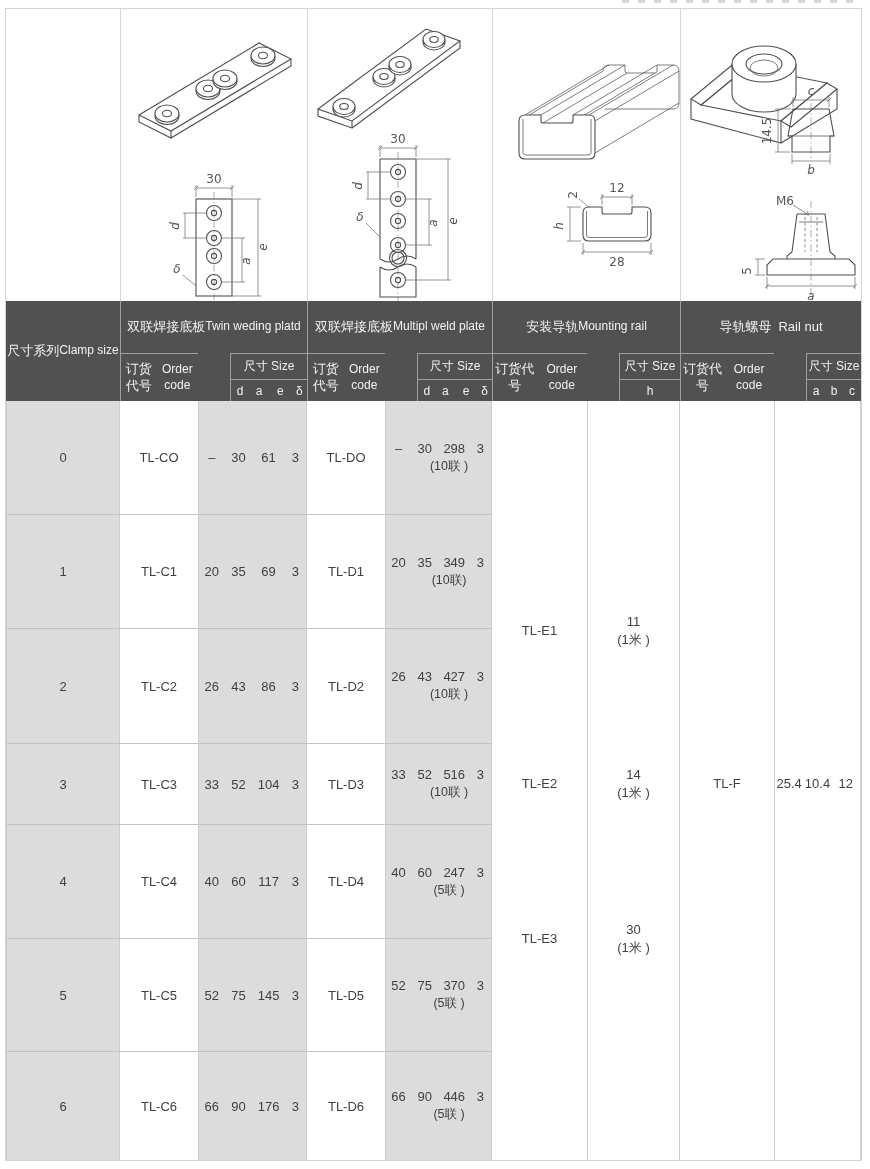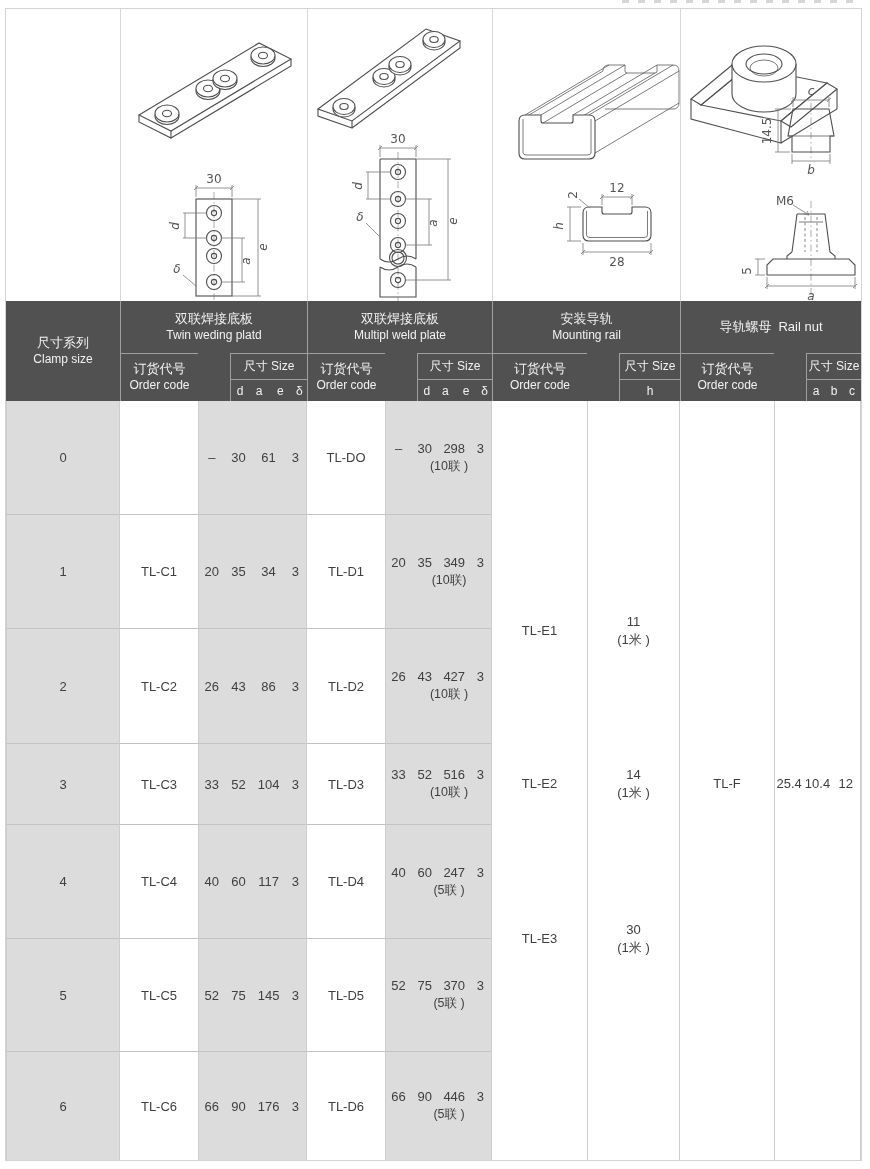--- a/index.html
+++ b/index.html
@@ -17,21 +17,21 @@
   .partn{stroke:#4f4f4f;stroke-width:1.1;fill:none;}
   .thin{stroke:#5a5a5a;stroke-width:.8;fill:none;}
   .dim{stroke:#7a7a7a;stroke-width:.8;fill:none;}
   .cl{stroke:#8a8a8a;stroke-width:.7;fill:none;stroke-dasharray:7 3 1.5 3;}
   .dash{stroke:#6a6a6a;stroke-width:.8;fill:none;stroke-dasharray:3 2.5;}
   text.dimt{font-family:"DejaVu Sans",sans-serif;font-size:12px;fill:#555;}
   
   .tbl{position:absolute;left:0;top:292px;width:855px;}
   .ghead,.gbody{display:grid;grid-template-columns:114px 78px 109px 78px 107px 95px 93px 94px 87px;}
   .ghead{grid-template-rows:52px 48px;background:#515152;color:#f2f2f2;}
-  .hc{display:flex;flex-direction:column;align-items:center;justify-content:center;text-align:center;line-height:1.3;box-sizing:border-box;}
+  .hc{display:flex;flex-direction:row;align-items:center;justify-content:center;text-align:center;line-height:1.3;box-sizing:border-box;}
   .hzh{font-size:13px;} .hen{font-size:12px;}
   .bl{border-left:1px solid rgba(255,255,255,.45);}
   .bt{border-top:1px solid rgba(255,255,255,.45);}
   .sizehead{display:flex;flex-direction:column;box-sizing:border-box;margin-left:32px;}
   .sizetop{height:25px;display:flex;align-items:center;justify-content:center;font-size:12px;border-bottom:1px solid rgba(255,255,255,.45);}
   .subrow{flex:1;display:flex;align-items:center;font-size:12px;}
   .sub4 span{display:block;text-align:center;}
   .sub4 span:nth-child(1){width:24%;} .sub4 span:nth-child(2){width:26%;}
   .sub4 span:nth-child(3){width:30%;} .sub4 span:nth-child(4){width:20%;}
   .sub1{justify-content:center;}
@@ -306,20 +306,23 @@
           <span>c</span>
         </div>
       </div>
     </div>
 
     <div class="gbody">
 
       <div class="cell gray vb" style="grid-column:1;grid-row:1">
           <span>0</span>
         </div>
+      <div class="cell" style="grid-column:2;grid-row:1">
+          <span>TL-CO</span>
+        </div>
       <div class="cell gray vb" style="grid-column:3;grid-row:1">
         <div class="vals v4">
             <span>–</span>
             <span>30</span>
             <span>61</span>
             <span>3</span>
           </div>
       </div>
       <div class="cell" style="grid-column:4;grid-row:1">
           <span>TL-DO</span>
@@ -337,21 +340,21 @@
       <div class="cell gray vb rsep" style="grid-column:1;grid-row:2">
           <span>1</span>
         </div>
       <div class="cell rsep" style="grid-column:2;grid-row:2">
           <span>TL-C1</span>
         </div>
       <div class="cell gray vb rsep" style="grid-column:3;grid-row:2">
         <div class="vals v4">
             <span>20</span>
             <span>35</span>
-            <span>34</span>
+            <span>69</span>
             <span>3</span>
           </div>
       </div>
       <div class="cell rsep" style="grid-column:4;grid-row:2">
           <span>TL-D1</span>
         </div>
       <div class="cell gray vb valcell rsep" style="grid-column:5;grid-row:2">
         <div class="vals v4">
             <span>20</span>
             <span>35</span>

